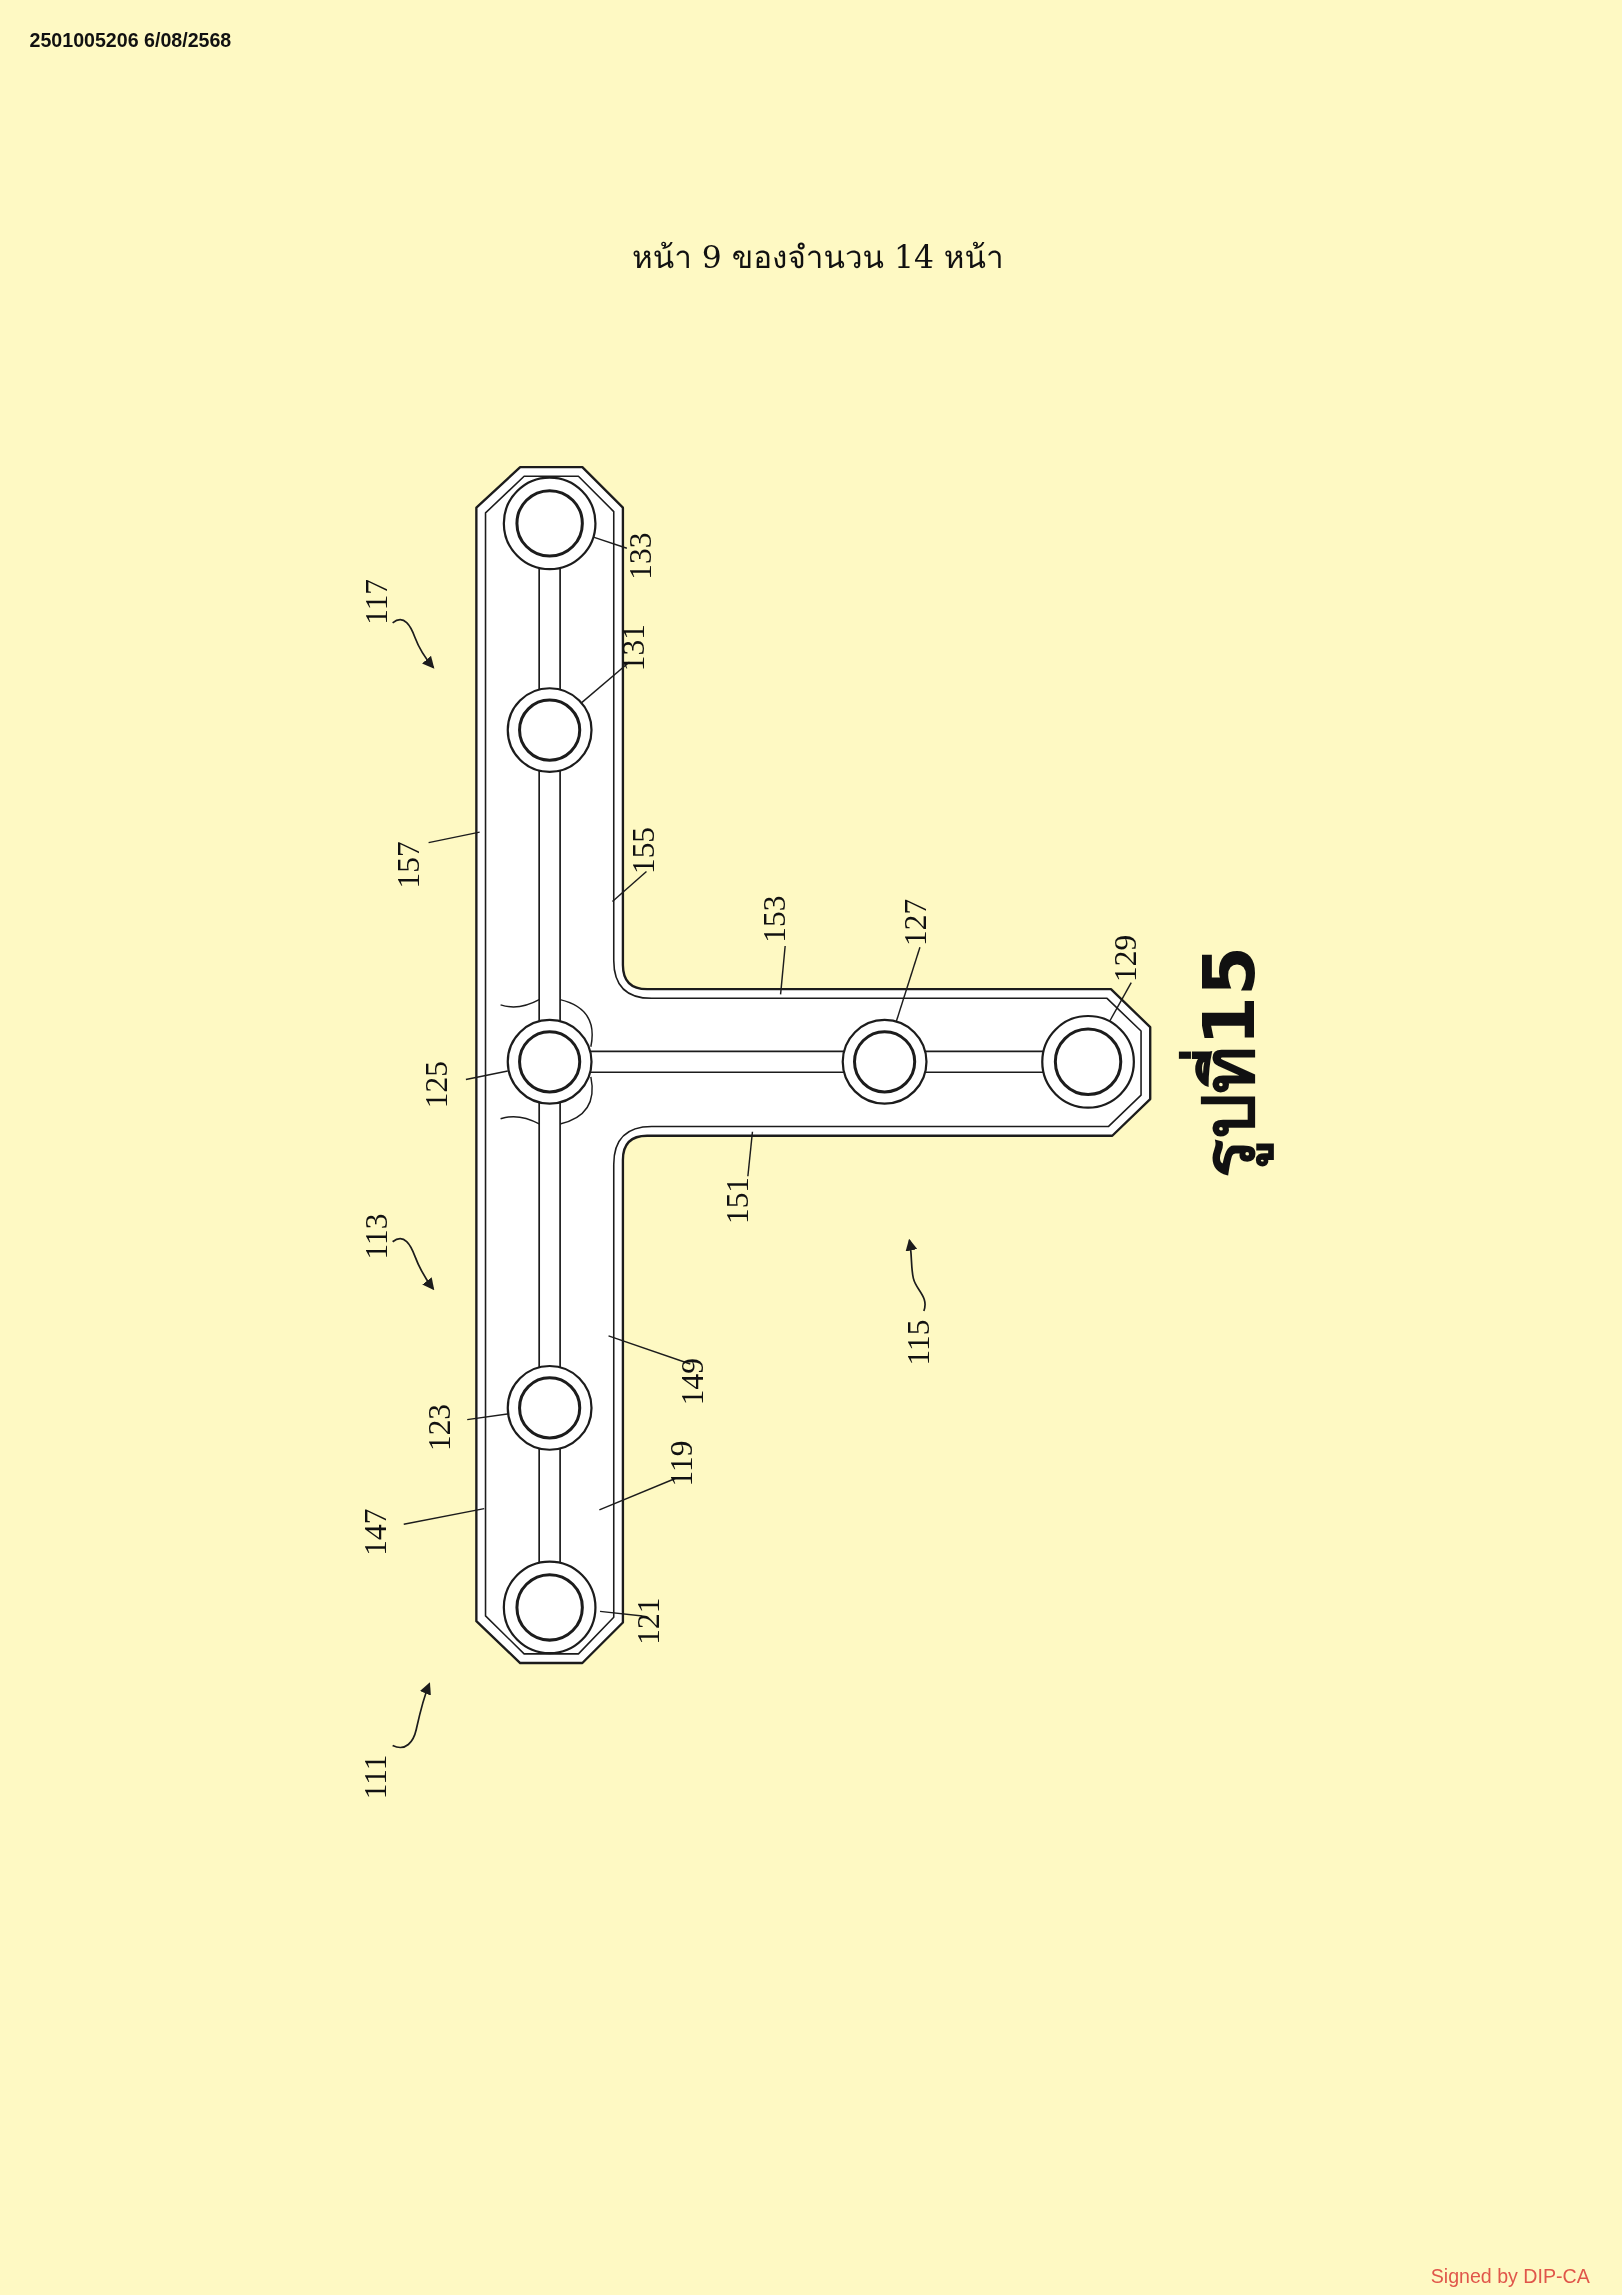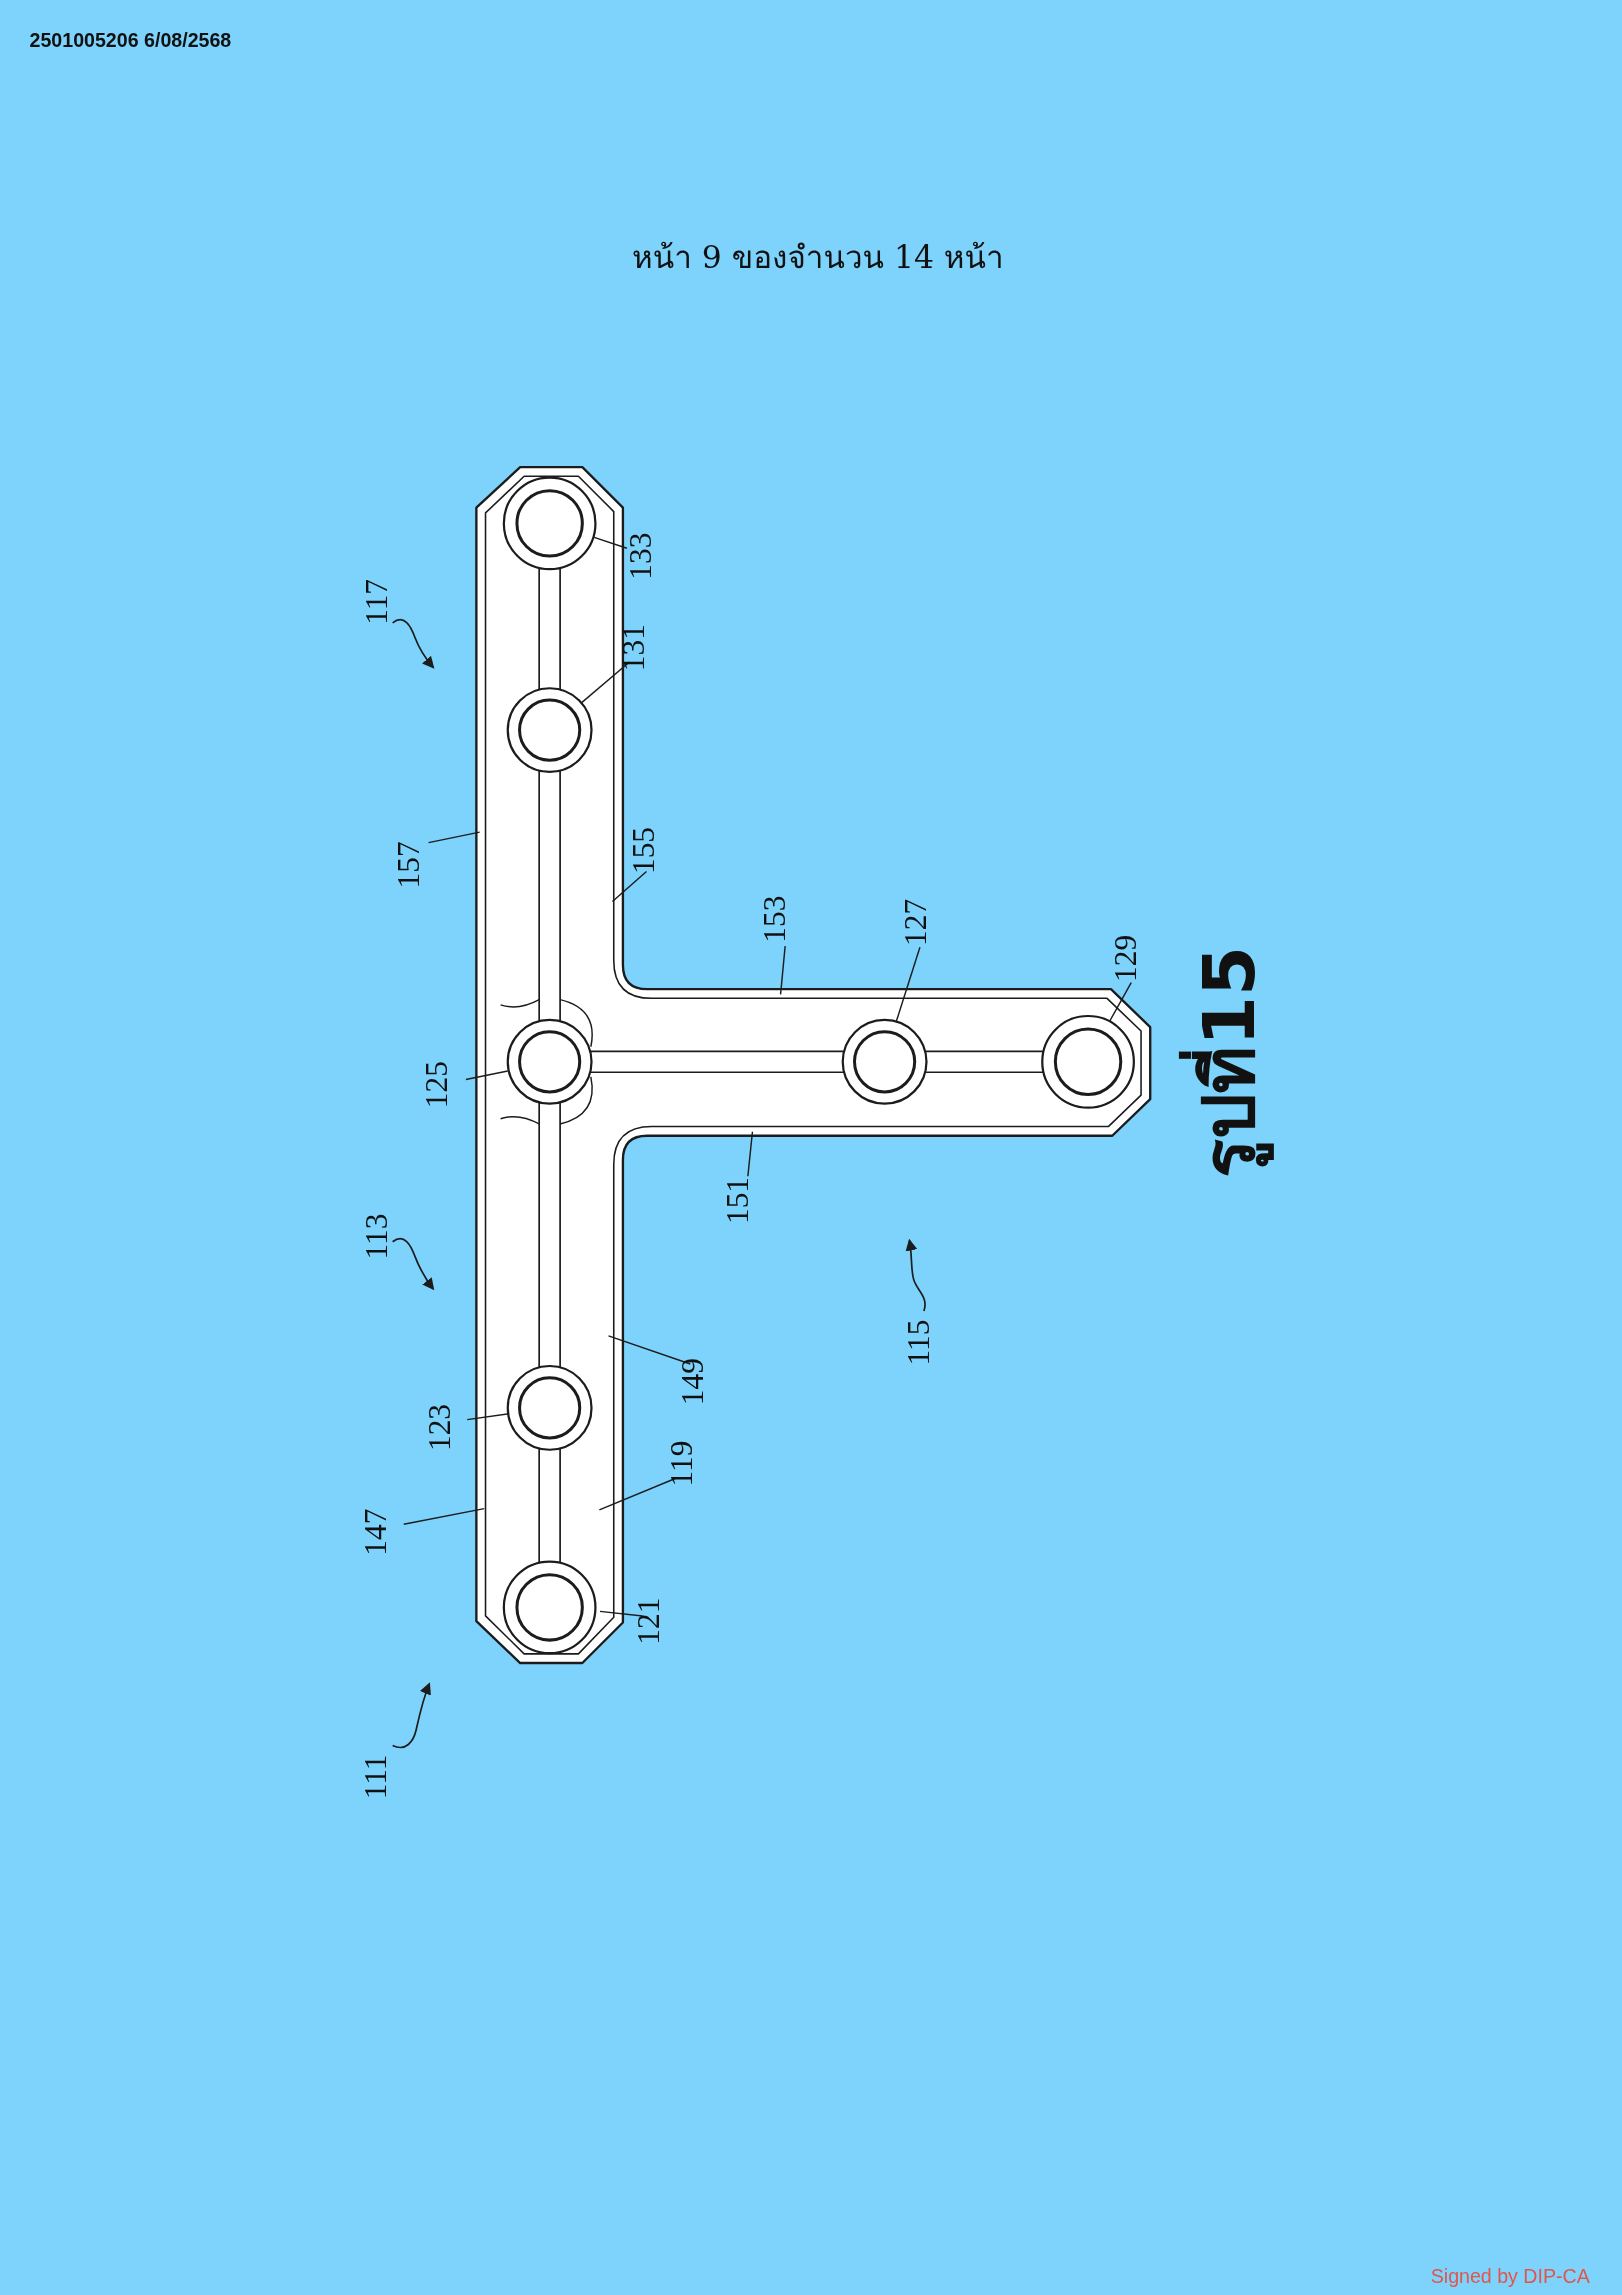--- a/index.html
+++ b/index.html
@@ -1,16 +1,16 @@
 <!DOCTYPE html>
 <html style="font-size:10.5px"><head>
 <meta charset="utf-8">
 <style>
   html,body{margin:0;padding:0;background:#ffffff;}
-  .page{position:relative;width:1622px;height:2295px;background:#7dd3fc;overflow:hidden;}
+  .page{position:relative;width:1622px;height:2295px;background:#fef9c3;overflow:hidden;}
   svg.sheet{position:absolute;left:0;top:0;display:block;}
 
   .docnum{font-family:"Liberation Sans",sans-serif;font-weight:bold;font-size:30px;fill:#111;}
   .thai-header{font-family:"DejaVu Serif",serif;font-size:48px;fill:#111;}
   .figlabel{font-family:"DejaVu Sans",sans-serif;font-weight:bold;font-size:110px;fill:#111;}
   .signature{font-family:"Liberation Sans",sans-serif;font-size:30px;}
 
   .ref{font-family:"Liberation Serif",serif;font-size:48px;fill:#111;}
 
   .outline{fill:#ffffff;stroke:#1c1c1c;stroke-width:3.6;stroke-linejoin:round;}

